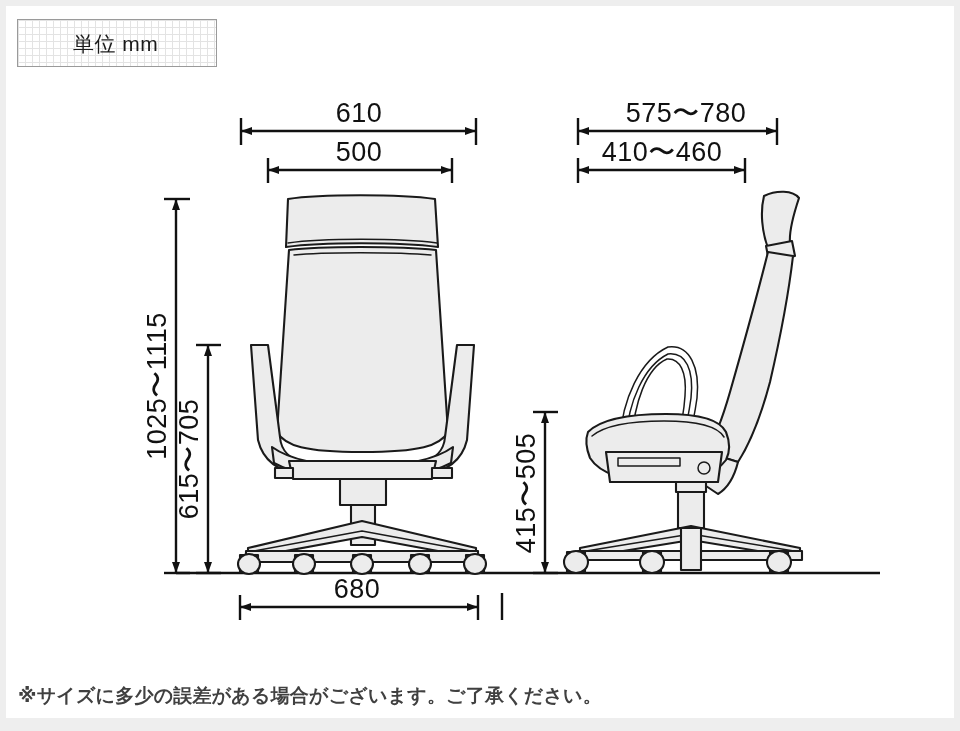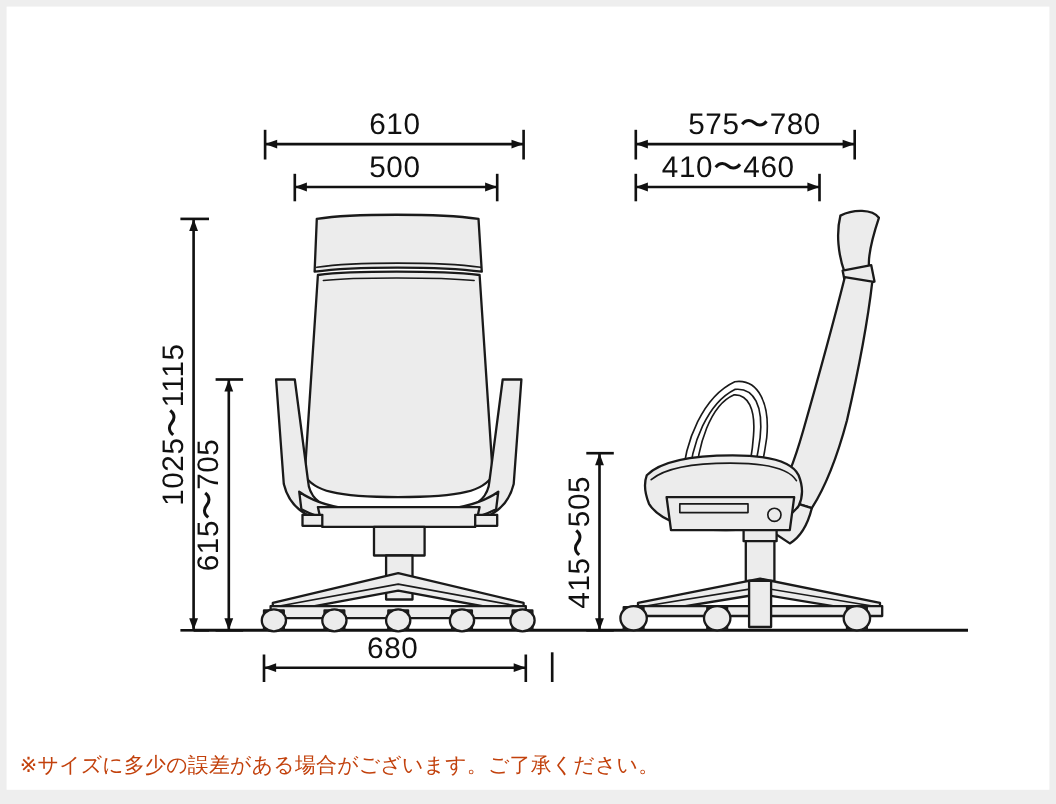--- a/index.html
+++ b/index.html
@@ -57,23 +57,24 @@
     letter-spacing: 0.5px;
     line-height: 28px;
     white-space: nowrap;
   }
   
   #footnote {
     position: absolute;
     left: 18px;
     top: 683px;
     font-size: 19px;
-    color: #c2410c;
+    color: #404040;
     white-space: nowrap;
     letter-spacing: 0.2px;
+    font-weight: bold;
   }
   .dim-text {
     font-size: 27px;
     fill: #111111;
     font-family: "Liberation Sans", "DejaVu Sans", sans-serif;
     text-anchor: middle;
     letter-spacing: 0.5px;
   }
   .chairline {
     fill: #ececec;
@@ -287,15 +288,18 @@
       <line class="dimline" x1="545" y1="412" x2="545" y2="573"></line>
       <line class="dimtick" x1="533" y1="412" x2="558" y2="412"></line>
       <line class="dimtick" x1="533" y1="573" x2="558" y2="573"></line>
       <polygon points="545,412 541,423 549,423" fill="#111111"></polygon>
       <polygon points="545,573 541,562 549,562" fill="#111111"></polygon>
       <text class="dim-text" x="-493" y="535" transform="rotate(-90)">415〜505</text>
     </g>
 
   </svg>
 
+  <div id="unit-badge">
+    <span id="unit-badge-label">単位 mm</span>
+  </div>
 
   <div id="footnote">※サイズに多少の誤差がある場合がございます。ご了承ください。</div>
 </div>
 
 </body></html>

